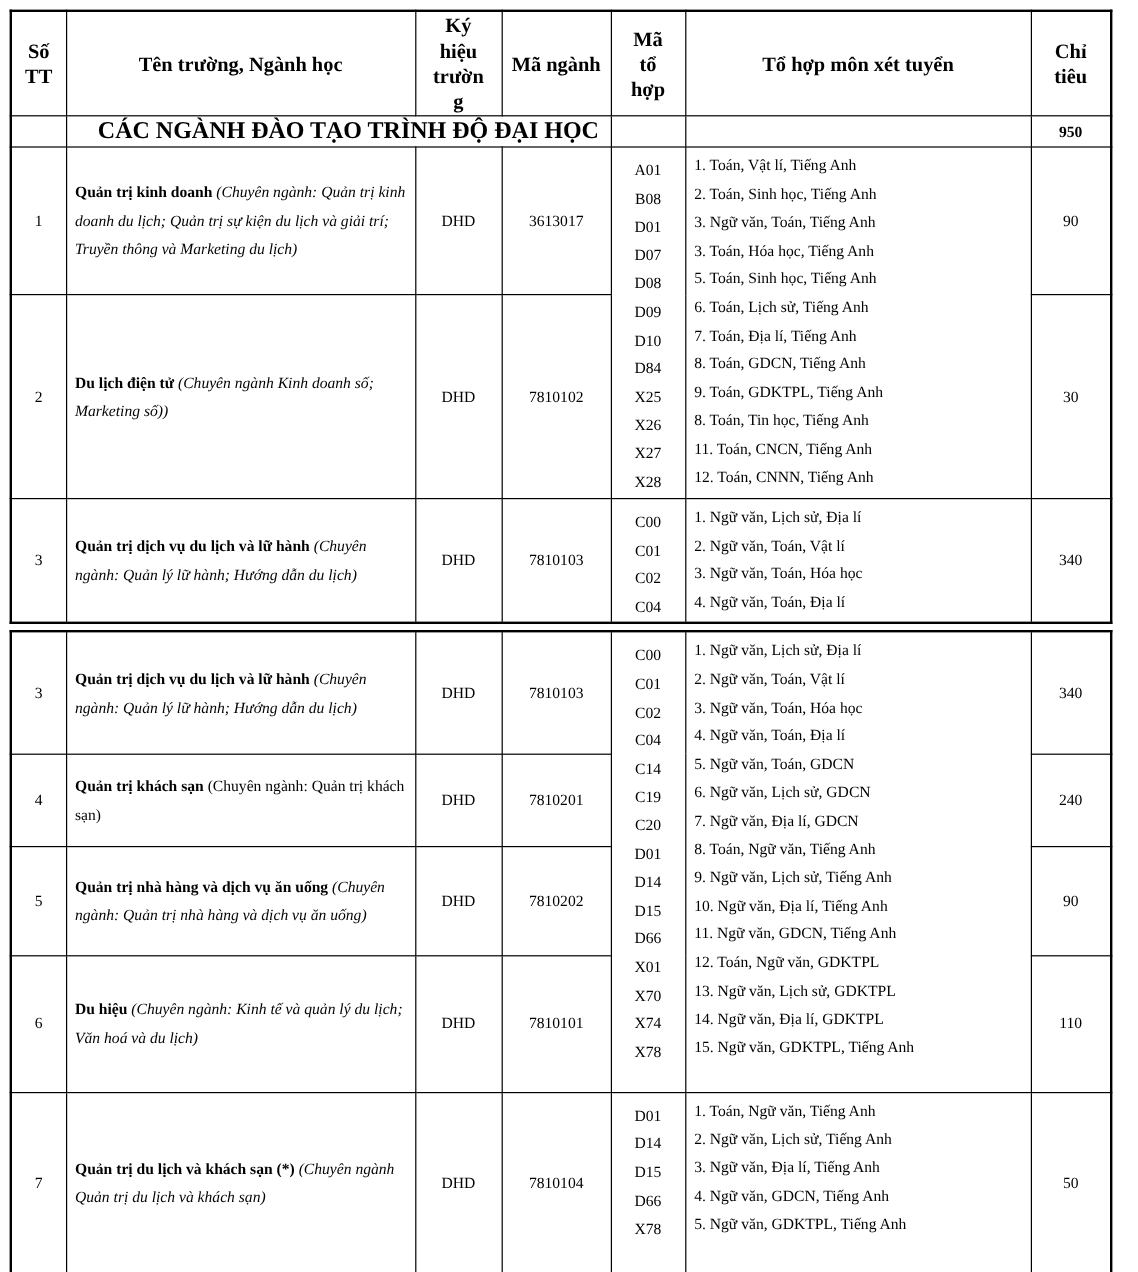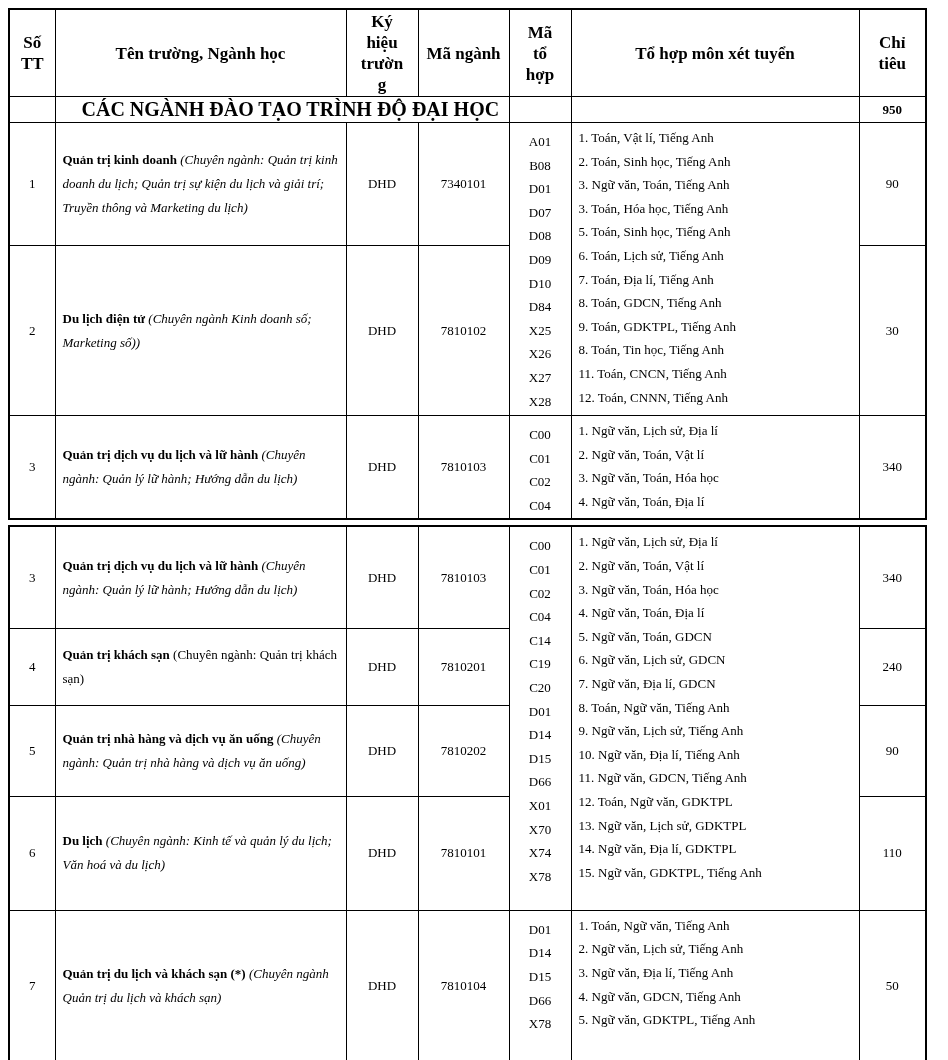--- a/index.html
+++ b/index.html
@@ -104,21 +104,21 @@
       <td></td>
       <td colspan="3" class="sec-title">CÁC NGÀNH ĐÀO TẠO TRÌNH ĐỘ ĐẠI HỌC</td>
       <td></td>
       <td></td>
       <td class="c-quota sec-quota">950</td>
     </tr>
     <tr class="hA-r1">
       <td class="c-stt">1</td>
       <td class="c-name"><span class="nb">Quản trị kinh doanh</span> <span class="nd">(Chuyên ngành: Quản trị kinh doanh du lịch; Quản trị sự kiện du lịch và giải trí; Truyền thông và Marketing du lịch)</span></td>
       <td class="c-school">DHD</td>
-      <td class="c-major">7340101</td>
+      <td class="c-major">3613017</td>
       <td class="c-combo" rowspan="2">
           <div class="line">A01</div>
           <div class="line">B08</div>
           <div class="line">D01</div>
           <div class="line">D07</div>
           <div class="line">D08</div>
           <div class="line">D09</div>
           <div class="line">D10</div>
           <div class="line">D84</div>
           <div class="line">X25</div>
@@ -232,21 +232,21 @@
     </tr>
     <tr class="hB-r5">
       <td class="c-stt">5</td>
       <td class="c-name"><span class="nb">Quản trị nhà hàng và dịch vụ ăn uống</span> <span class="nd">(Chuyên ngành: Quản trị nhà hàng và dịch vụ ăn uống)</span></td>
       <td class="c-school">DHD</td>
       <td class="c-major">7810202</td>
       <td class="c-quota">90</td>
     </tr>
     <tr class="hB-r6">
       <td class="c-stt">6</td>
-      <td class="c-name"><span class="nb">Du lịch</span> <span class="nd">(Chuyên ngành: Kinh tế và quản lý du lịch; Văn hoá và du lịch)</span></td>
+      <td class="c-name"><span class="nb">Du hiệu</span> <span class="nd">(Chuyên ngành: Kinh tế và quản lý du lịch; Văn hoá và du lịch)</span></td>
       <td class="c-school">DHD</td>
       <td class="c-major">7810101</td>
       <td class="c-quota">110</td>
     </tr>
     <tr class="hB-r7">
       <td class="c-stt">7</td>
       <td class="c-name"><span class="nb">Quản trị du lịch và khách sạn (*)</span> <span class="nd">(Chuyên ngành Quản trị du lịch và khách sạn)</span></td>
       <td class="c-school">DHD</td>
       <td class="c-major">7810104</td>
       <td class="c-combo">

